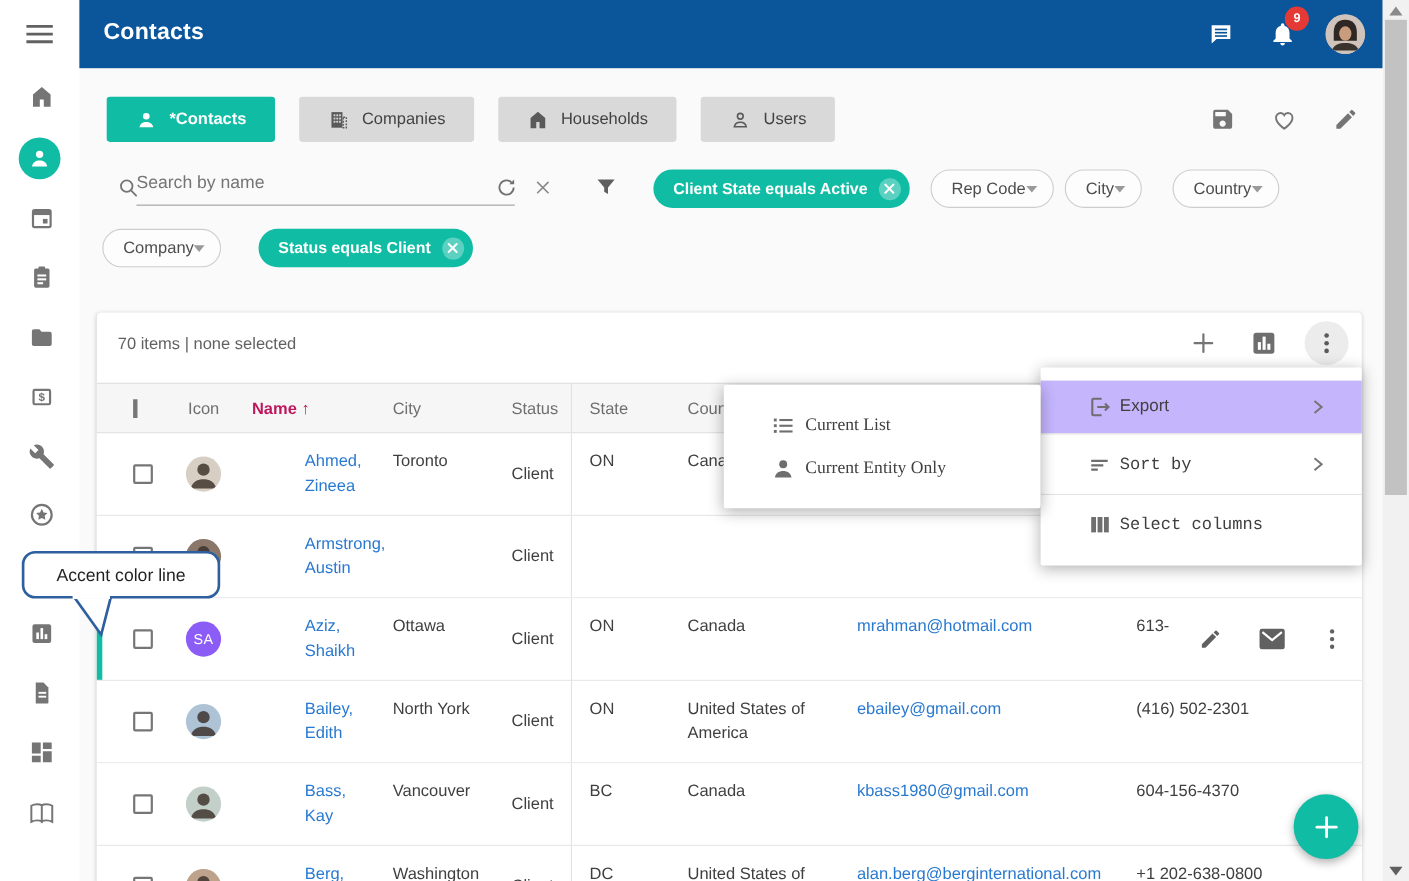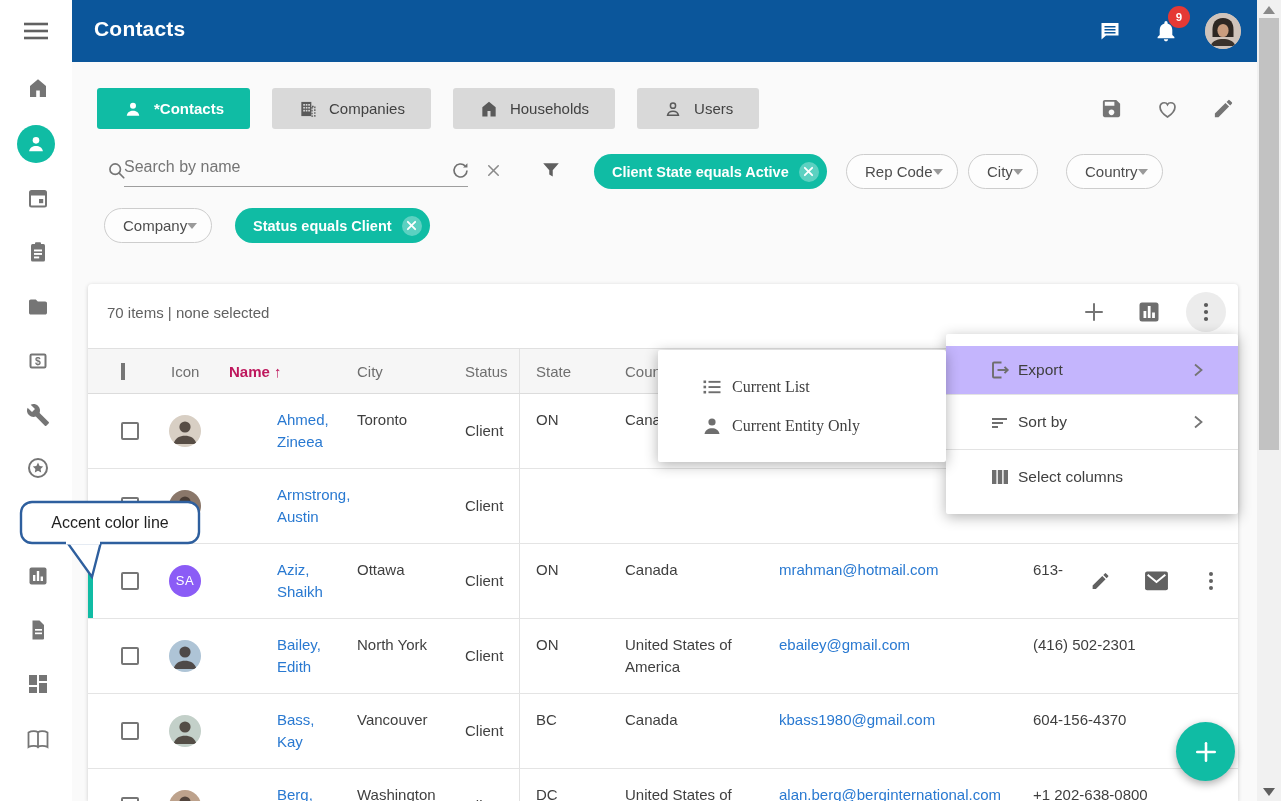--- a/index.html
+++ b/index.html
@@ -84,21 +84,21 @@
   .row-actions { position:absolute; right:0; top:0; bottom:0; width:160px; }
   .ra { position:absolute; top:50%; transform:translateY(-50%); color:#616161; cursor:pointer; }
   .ra-edit { left:12px; width:21px; height:21px; }
   .ra-mail { left:66px; width:25px; height:21px; }
   .ra-more { left:124px; width:18px; height:22px; }
 
   
   .menu { position:absolute; left:946px; top:334px; width:292px; background:#fff; box-shadow:0 3px 14px rgba(0,0,0,.30); border-radius:2px; padding:12px 0 10px 0; z-index:30; }
   .mitem { position:relative; height:48px; display:flex; align-items:center; cursor:pointer; font-size:15.5px; color:#3f3f3f; }
   .mitem.hl { background:#c4b5fd; }
-  .mitem + .mitem { border-top:1px solid #E3E3E3; }
+  .mitem + .mitem { border-top:1px solid #E3E3E3;font-family:Liberation Mono, monospace; }
   .mitem .mi { position:absolute; left:42px; width:24px; height:24px; color:#6e6e6e; }
   .mitem .ml { position:absolute; left:72px; }
   .mitem .chev { position:absolute; left:244px; width:16px; height:16px; color:#757575; }
   .mitem.tall { height:55px; }
 
   .submenu { position:absolute; left:658px; top:350px; width:288px; height:112px; background:#fff; box-shadow:0 3px 14px rgba(0,0,0,.30); border-radius:2px; padding:17px 0; z-index:31; }
   .sitem { position:relative; height:39px; display:flex; align-items:center; cursor:pointer; font-size:16px; color:#3f3f3f; }
   .sitem .mi { position:absolute; left:42px; width:24px; height:24px; color:#6e6e6e; }
   .sitem .ml { position:absolute; left:74px;font-family:Liberation Serif, serif; }
 
@@ -325,21 +325,21 @@
     </div>
     <div class="chip-d" style="left:896px; top:92px">
       <span>City</span>
         <span class="caret"></span>
     </div>
     <div class="chip-d" style="left:994px; top:92px">
       <span>Country</span>
         <span class="caret"></span>
     </div>
 
-    <div class="chip-d" style="left:32px; top:146px">
+    <div class="chip-d" style="left:21px; top:146px">
       <span>Company</span>
         <span class="caret"></span>
     </div>
     <div class="chip-a" style="left:163px; top:146px">
       <span>Status equals Client</span>
       <span class="rm">
           <svg viewBox="0 0 12 12">
             <g stroke="#fff" stroke-width="2" stroke-linecap="round">
               <line x1="2" y1="2" x2="10" y2="10"></line>
               <line x1="10" y1="2" x2="2" y2="10"></line>

